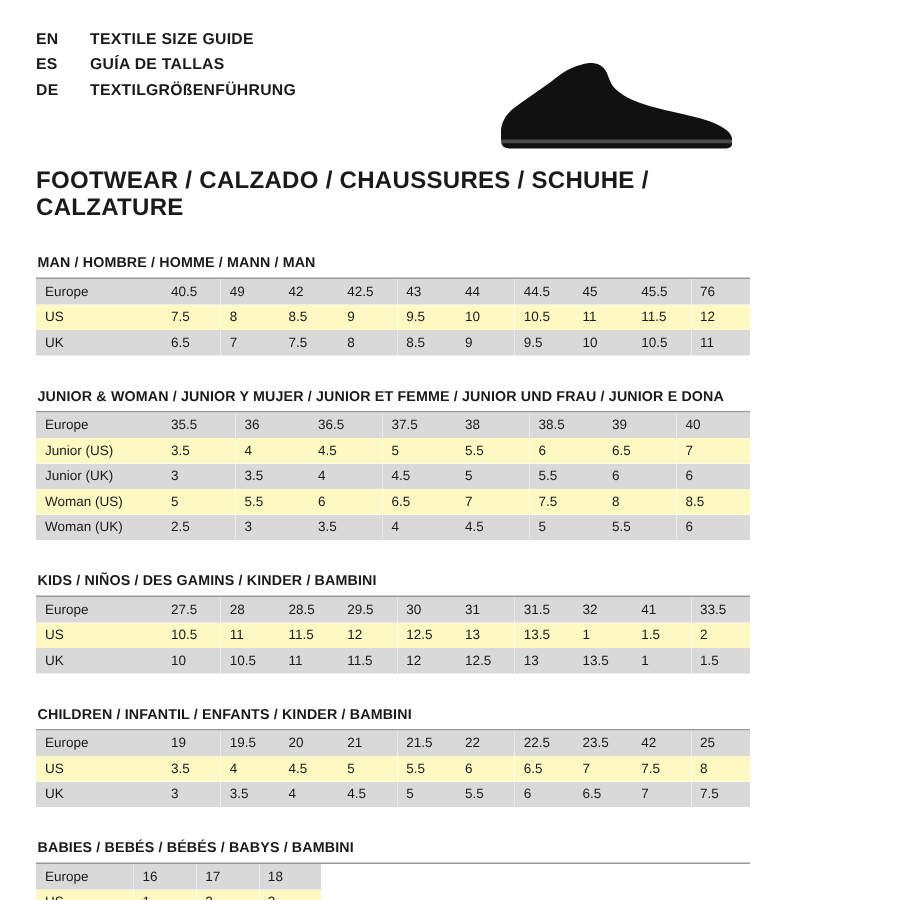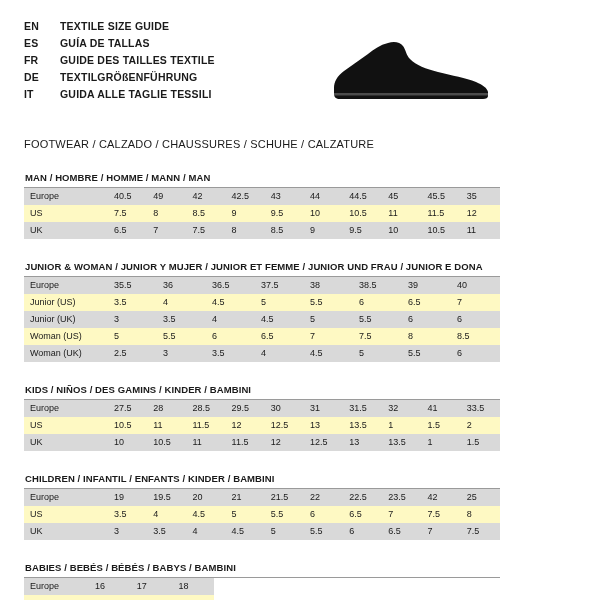--- a/index.html
+++ b/index.html
@@ -48,24 +48,24 @@
   }
   .shoe-icon {
     position: absolute;
     right: 6px;
     top: 18px;
     width: 170px;
     height: 70px;
   }
 
   .section-heading {
-    font-size: 11px;
-    font-weight: normal;
+    font-size: 16px;
+    font-weight: bold;
     letter-spacing: .2px;
-    margin-top: 28px;
+    margin-top: 2px;
     margin-bottom: 0;
   }
 
   
   .group {
     margin-top: 22px;
   }
   .group-title {
     font-size: 9.5px;
     font-weight: bold;
@@ -119,30 +119,22 @@
       <tbody>
         <tr>
           <td class="lang-code">EN</td>
           <td class="lang-text">TEXTILE SIZE GUIDE</td>
         </tr>
         <tr>
           <td class="lang-code">ES</td>
           <td class="lang-text">GUÍA DE TALLAS</td>
         </tr>
         <tr>
-          <td class="lang-code">FR</td>
-          <td class="lang-text">GUIDE DES TAILLES TEXTILE</td>
-        </tr>
-        <tr>
           <td class="lang-code">DE</td>
           <td class="lang-text">TEXTILGRÖßENFÜHRUNG</td>
-        </tr>
-        <tr>
-          <td class="lang-code">IT</td>
-          <td class="lang-text">GUIDA ALLE TAGLIE TESSILI</td>
         </tr>
       </tbody>
     </table>
 
     <svg class="shoe-icon" viewBox="0 0 170 70">
       <path fill="#111111" d="M10 52 C10 46 13 40 20 35 C28 29 36 24 44 18 C50 13 56 9 64 7 C70 5 76 6 79 10 C82 14 82 19 86 23 C92 29 102 33 114 36 C128 39.5 142 42 152 46 C159 49 163 52 164 56 L164 60 C164 62 162 63 159 63 L16 63 C12 63 10 61 10 58 Z"></path>
       <path fill="#ffffff" d="M10 57 L164 57 L164 59.5 L10 59.5 Z" opacity="0.25"></path>
     </svg>
   </div>
 
@@ -157,21 +149,21 @@
           <td class="rowlabel">Europe</td>
           <td>40.5</td>
           <td>49</td>
           <td>42</td>
           <td>42.5</td>
           <td>43</td>
           <td>44</td>
           <td>44.5</td>
           <td>45</td>
           <td>45.5</td>
-          <td>35</td>
+          <td>76</td>
         </tr>
         <tr class="plain">
           <td class="rowlabel">US</td>
           <td>7.5</td>
           <td>8</td>
           <td>8.5</td>
           <td>9</td>
           <td>9.5</td>
           <td>10</td>
           <td>10.5</td>

